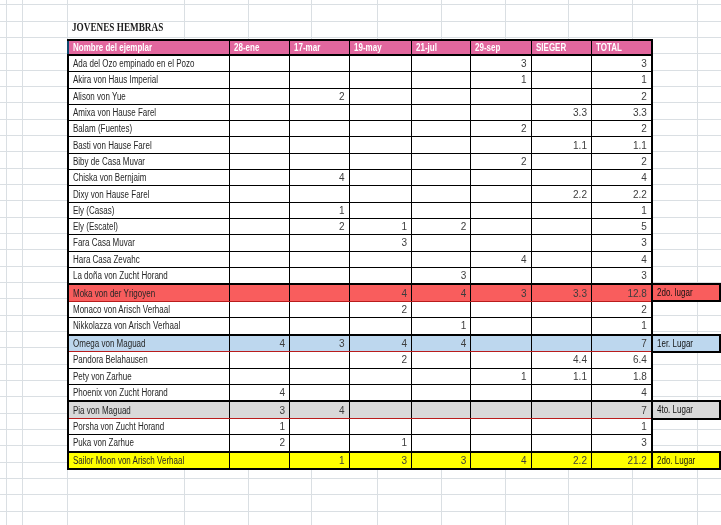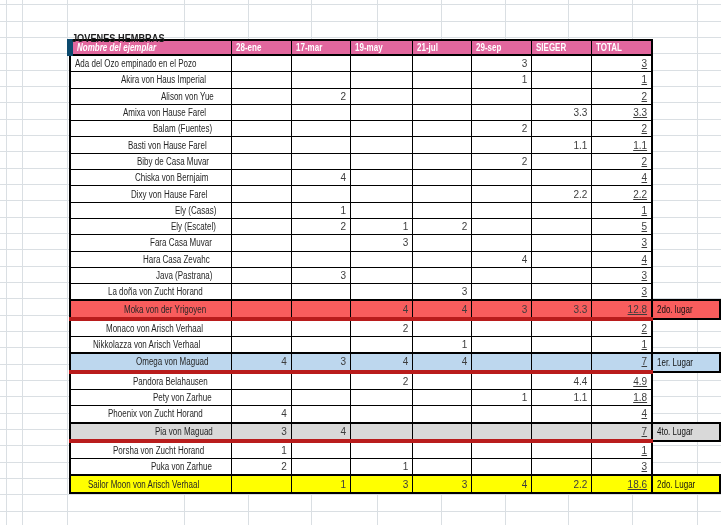--- a/index.html
+++ b/index.html
@@ -12,50 +12,50 @@
   
   .hgrid {
     position:absolute; left:0; right:0; top:-11px; height:560px; z-index:0;
     background:repeating-linear-gradient(to bottom,
       transparent 0px, transparent 15.33px,
       var(--c-grid) 15.33px, var(--c-grid) 16.33px);
   }
   .vline { position:absolute; top:0; bottom:0; width:1px; background:var(--c-grid); z-index:1; }
 
   .sheet-title {
-    position:absolute; left:72px; top:32px; z-index:3;
-    font-size:11.5px; font-weight:600; color:#1c1c1c; white-space:nowrap;
+    position:absolute; left:72px; top:21px; z-index:3;
+    font-size:11.5px; font-weight:600; color:#1c1c1c; white-space:nowrap;font-family:Liberation Serif, serif;
   }
 
   table.results {
     position:absolute; left:67px; top:39px; z-index:2;
     border-collapse:collapse; table-layout:fixed;
   }
   th, td {
     border:1px solid #000; padding:0 4px; height:15.3px;
     font-size:10px; color:#262626; overflow:hidden; white-space:nowrap;
     background:#fff; font-weight:400; vertical-align:middle;
   }
   thead th {
     background:var(--c-header); color:#ffffff; font-weight:700;
     text-align:left; border-top:2px solid #000; border-bottom:2px solid #000;
     height:13px;
   }
-  td.name  { text-align:right;  border-left:2px solid #000; }
-  th.name  { border-left:6px solid #0c4a6e;font-style:italic; }
+  td.name  { text-align:left;  border-left:2px solid #000; }
+  th.name  { border-left:2px solid #0c4a6e; }
   td.num   { text-align:right; color:#3d3d3d; }
-  td.total, th.total { border-right:2px solid #000;text-decoration:underline; }
+  td.total, th.total { border-right:2px solid #000; }
   td.total { text-align:right; color:#3d3d3d; }
   tbody tr:last-child td { border-bottom:2px solid #000; }
 
   
   .sx { display:inline-block; transform:scaleX(0.8); transform-origin:0 50%; }
 
   
-  tr.hl td { border-top:2px solid #000; border-bottom:4px solid #b91c1c; }
+  tr.hl td { border-top:2px solid #000; border-bottom:1px solid #b91c1c; }
   tr.hl-red    td { background:var(--c-red); }
   tr.hl-blue   td { background:var(--c-blue);margin-top:20px; }
   tr.hl-gray   td { background:var(--c-gray); }
   tr.hl-yellow td { background:var(--c-yellow); }
 
   
   td.award, th.award { width:60px;text-decoration:underline; }
   .award.blank { border:none; background:transparent; }
   tr.hl td.award { border:2px solid #000; text-align:left; color:#111; }
 </style>
@@ -245,31 +245,20 @@
         <td class="num"></td>
         <td class="num"></td>
         <td class="num"></td>
         <td class="num"></td>
         <td class="num">4</td>
         <td class="num"></td>
         <td class="total">4</td>
         <td class="award blank"></td>
       </tr>
       <tr>
-        <td class="name"><span class="sx">Java  (Pastrana)</span></td>
-        <td class="num"></td>
-        <td class="num">3</td>
-        <td class="num"></td>
-        <td class="num"></td>
-        <td class="num"></td>
-        <td class="num"></td>
-        <td class="total">3</td>
-        <td class="award blank"></td>
-      </tr>
-      <tr>
         <td class="name"><span class="sx">La doña von Zucht Horand</span></td>
         <td class="num"></td>
         <td class="num"></td>
         <td class="num"></td>
         <td class="num">3</td>
         <td class="num"></td>
         <td class="num"></td>
         <td class="total">3</td>
         <td class="award blank"></td>
       </tr>
@@ -318,21 +307,21 @@
         <td class="award"><span class="sx">1er. Lugar</span></td>
       </tr>
       <tr>
         <td class="name"><span class="sx">Pandora Belahausen</span></td>
         <td class="num"></td>
         <td class="num"></td>
         <td class="num">2</td>
         <td class="num"></td>
         <td class="num"></td>
         <td class="num">4.4</td>
-        <td class="total">4.9</td>
+        <td class="total">6.4</td>
         <td class="award blank"></td>
       </tr>
       <tr>
         <td class="name"><span class="sx">Pety von Zarhue</span></td>
         <td class="num"></td>
         <td class="num"></td>
         <td class="num"></td>
         <td class="num"></td>
         <td class="num">1</td>
         <td class="num">1.1</td>
@@ -384,17 +373,17 @@
         <td class="award blank"></td>
       </tr>
       <tr class="hl hl-yellow">
         <td class="name"><span class="sx">Sailor Moon von Arisch Verhaal</span></td>
         <td class="num"></td>
         <td class="num">1</td>
         <td class="num">3</td>
         <td class="num">3</td>
         <td class="num">4</td>
         <td class="num">2.2</td>
-        <td class="total">18.6</td>
+        <td class="total">21.2</td>
         <td class="award"><span class="sx">2do. Lugar</span></td>
       </tr>
     </tbody>
 </table>
 
 </body></html>

